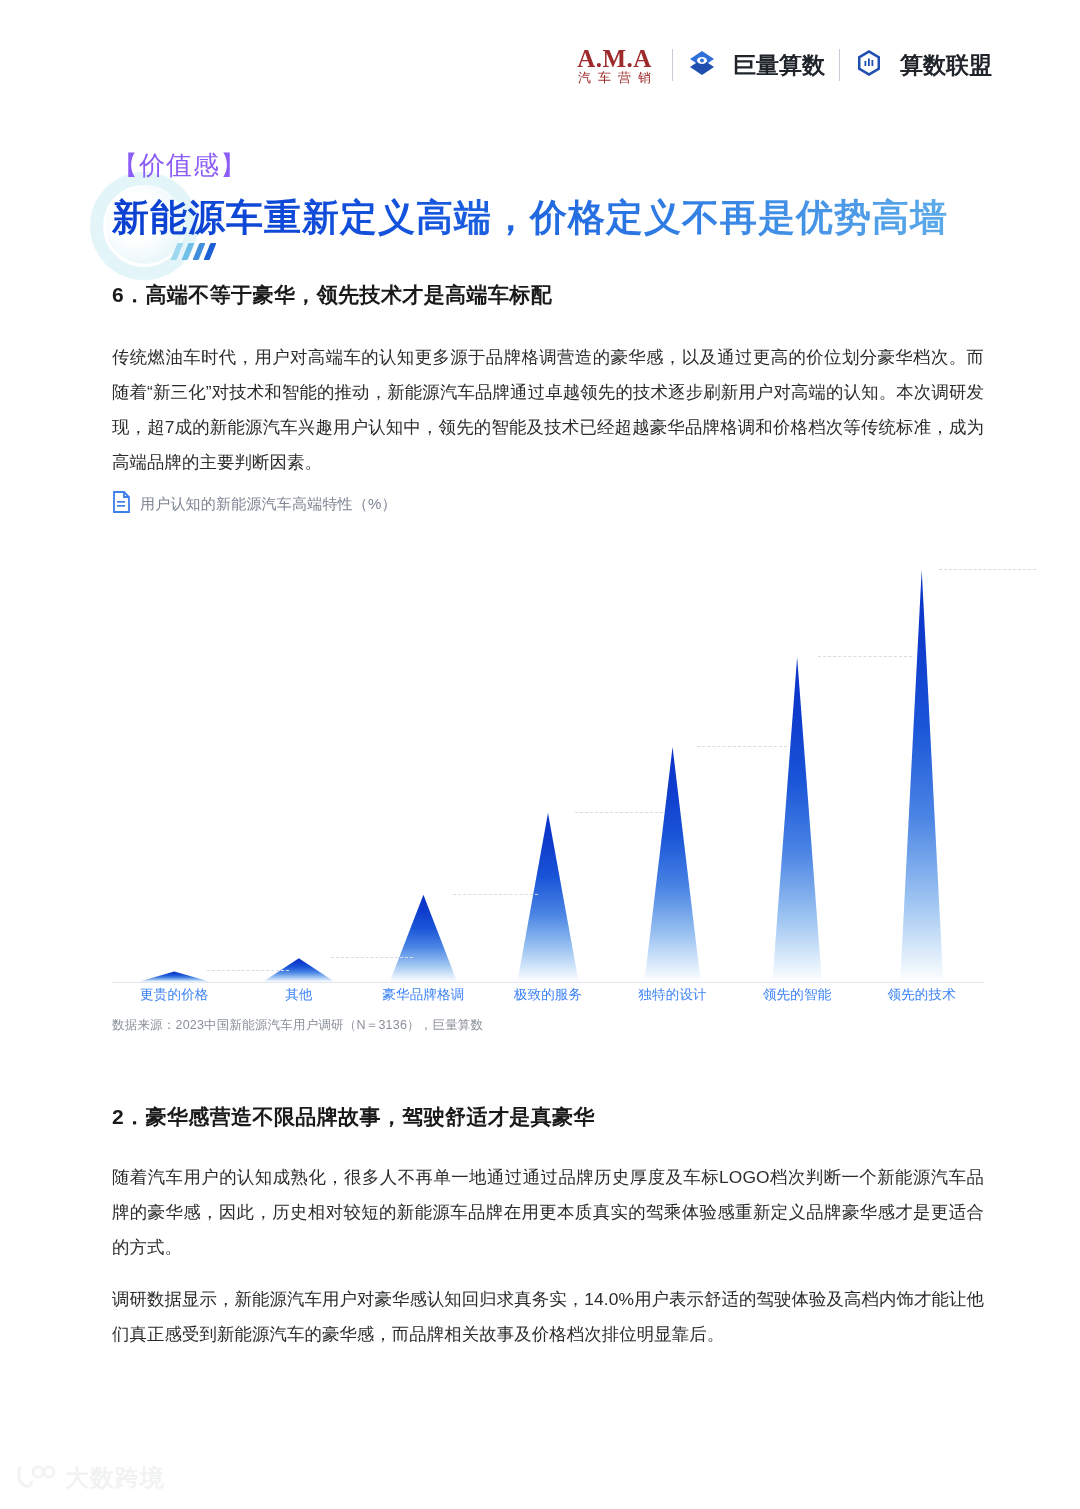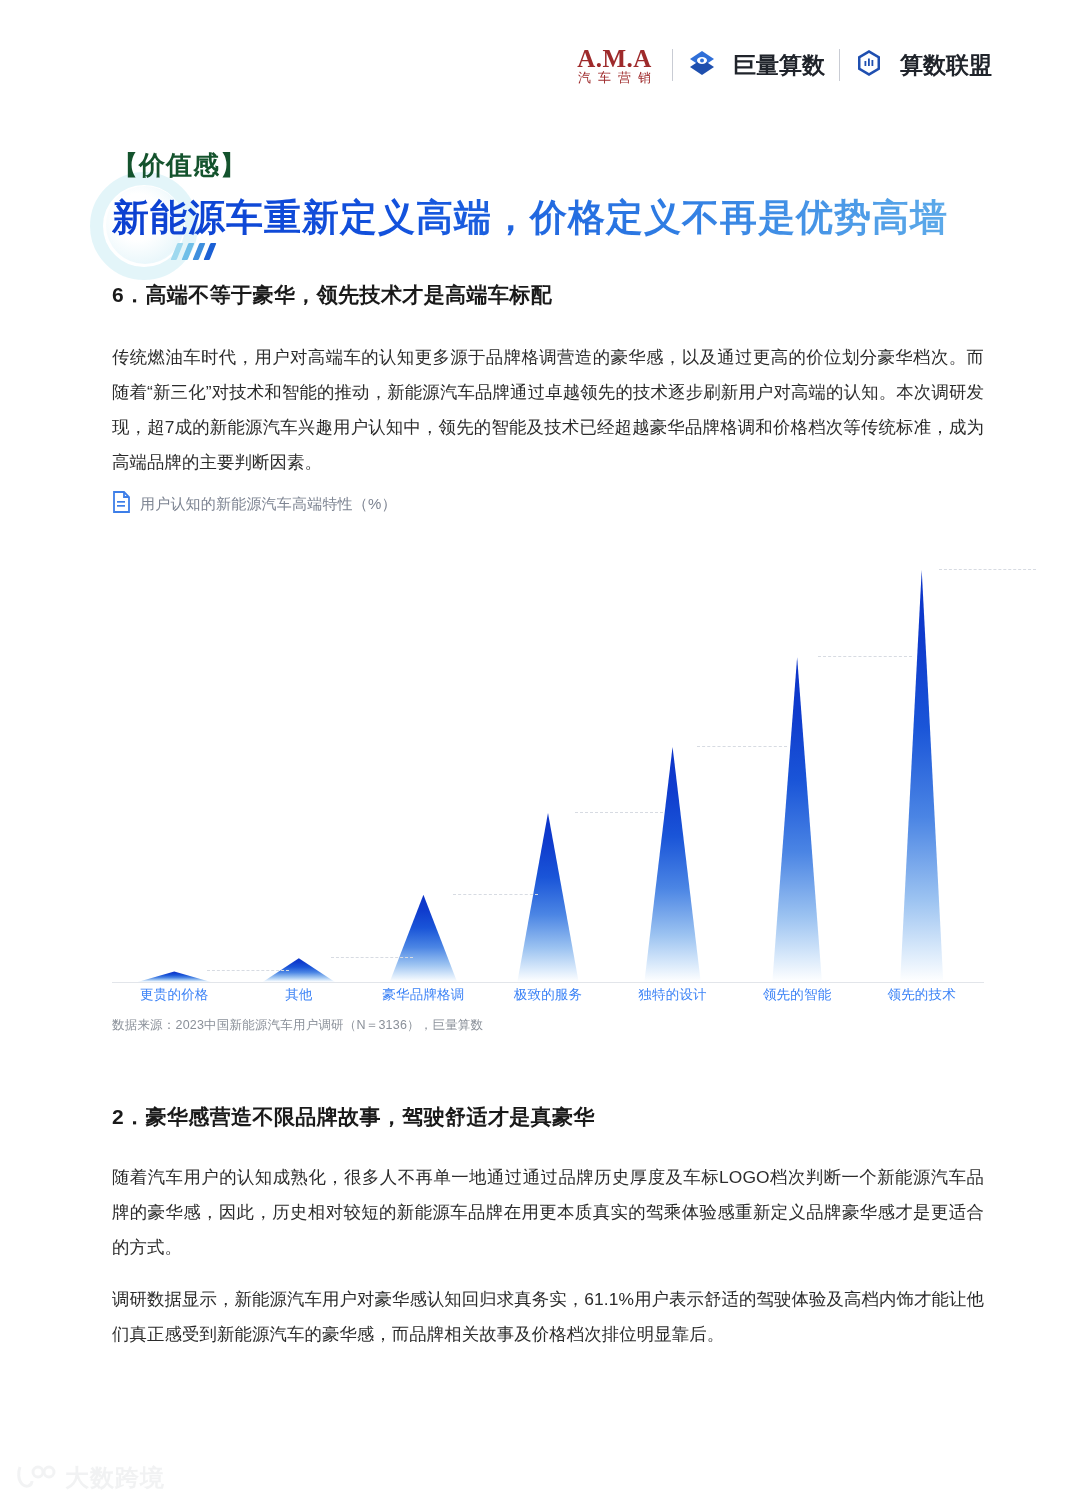--- a/index.html
+++ b/index.html
@@ -91,22 +91,22 @@
     width: 78px;
     height: 78px;
     border-radius: 50%;
     background: radial-gradient(circle at 40% 40%, #ffffff 35%, #eaf7fb 72%, #ffffff 100%);
     z-index: 0;
   }
   .kicker {
     position: relative;
     z-index: 2;
     font-size: 26px;
-    font-weight: bold;
-    color: #14532d;
+    font-weight: normal;
+    color: #8b5cf6;
     letter-spacing: 1px;
     line-height: 1.2;
   }
   .headline {
     position: relative;
     z-index: 2;
     margin-top: 14px;
     font-size: 37px;
     font-weight: bold;
     letter-spacing: 1px;
@@ -347,21 +347,21 @@
       <div class="xlabel" style="left: 436px;">极致的服务</div>
       <div class="xlabel" style="left: 560.571px;">独特的设计</div>
       <div class="xlabel" style="left: 685.143px;">领先的智能</div>
       <div class="xlabel" style="left: 809.714px;">领先的技术</div>
     </div>
 
   <div class="source">数据来源：2023中国新能源汽车用户调研（N＝3136），巨量算数</div>
 
   <div class="sec-head" style="top:1103px;">2．豪华感营造不限品牌故事，驾驶舒适才是真豪华</div>
   <div class="para" style="top:1160px;">随着汽车用户的认知成熟化，很多人不再单一地通过通过品牌历史厚度及车标LOGO档次判断一个新能源汽车品牌的豪华感，因此，历史相对较短的新能源车品牌在用更本质真实的驾乘体验感重新定义品牌豪华感才是更适合的方式。</div>
-  <div class="para" style="top:1282px;">调研数据显示，新能源汽车用户对豪华感认知回归求真务实，61.1%用户表示舒适的驾驶体验及高档内饰才能让他们真正感受到新能源汽车的豪华感，而品牌相关故事及价格档次排位明显靠后。</div>
+  <div class="para" style="top:1282px;">调研数据显示，新能源汽车用户对豪华感认知回归求真务实，14.0%用户表示舒适的驾驶体验及高档内饰才能让他们真正感受到新能源汽车的豪华感，而品牌相关故事及价格档次排位明显靠后。</div>
 
   <div class="watermark">
     <span>
       <svg width="40" height="26" viewBox="0 0 40 26">
         <path d="M4 4 C2 9, 2 17, 6 21 C10 25, 16 23, 16 18" fill="none" stroke="#dcdee0" stroke-width="3"></path>
         <circle cx="22" cy="9" r="5" fill="none" stroke="#dcdee0" stroke-width="3"></circle>
         <circle cx="33" cy="9" r="5" fill="none" stroke="#dcdee0" stroke-width="3"></circle>
       </svg>
     </span>
     <span class="wm-txt">大数跨境</span>

